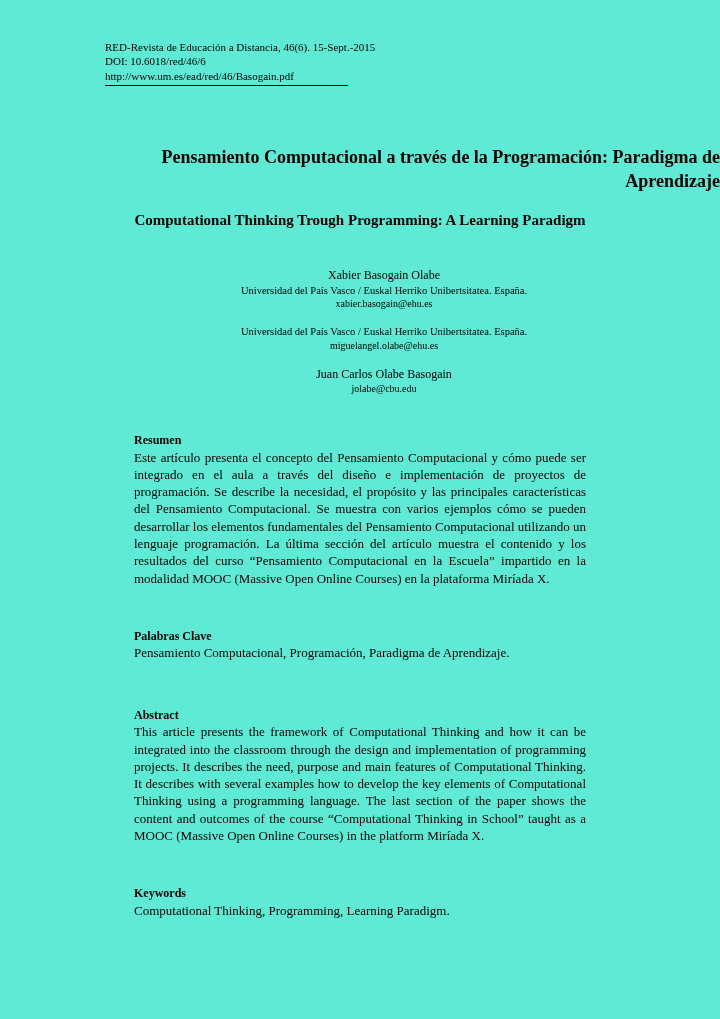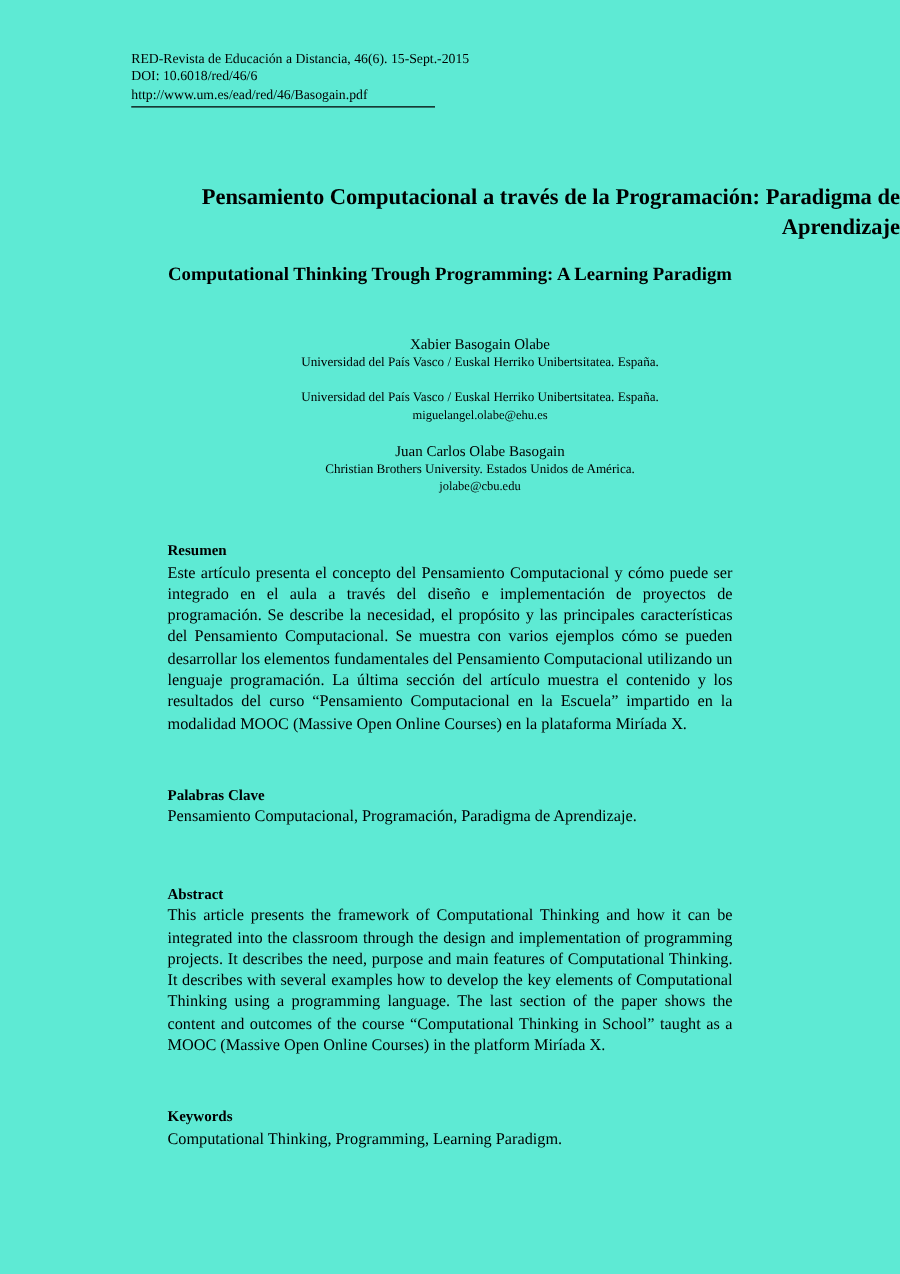--- a/index.html
+++ b/index.html
@@ -118,30 +118,30 @@
 
   <div class="subtitle">
     <span class="subtitle-inner">Computational Thinking Trough Programming: A Learning Paradigm</span>
   </div>
 
   <div class="authors">
 
     <div class="author-block">
       <div class="author-name">Xabier Basogain Olabe</div>
       <div class="author-affil">Universidad del País Vasco / Euskal Herriko Unibertsitatea. España.</div>
+      <div class="author-email">xabier.basogain@ehu.es</div>
     </div>
 
     <div class="author-block">
       <div class="author-affil">Universidad del País Vasco / Euskal Herriko Unibertsitatea. España.</div>
       <div class="author-email">miguelangel.olabe@ehu.es</div>
     </div>
 
     <div class="author-block">
       <div class="author-name">Juan Carlos Olabe Basogain</div>
-      <div class="author-affil">Christian Brothers University. Estados Unidos de América.</div>
       <div class="author-email">jolabe@cbu.edu</div>
     </div>
 
   </div>
 
   <div class="body-col">
 
     <p class="section-heading">Resumen</p>
     <p class="section-body">Este artículo presenta el concepto del Pensamiento Computacional y cómo puede ser integrado en el aula a través del diseño e implementación de proyectos de programación. Se describe la necesidad, el propósito y las principales características del Pensamiento Computacional. Se muestra con varios ejemplos cómo se pueden desarrollar los elementos fundamentales del Pensamiento Computacional utilizando un lenguaje programación. La última sección del artículo muestra el contenido y los resultados del curso “Pensamiento Computacional en la Escuela” impartido en la modalidad MOOC (Massive Open Online Courses) en la plataforma Miríada X.</p>
 

